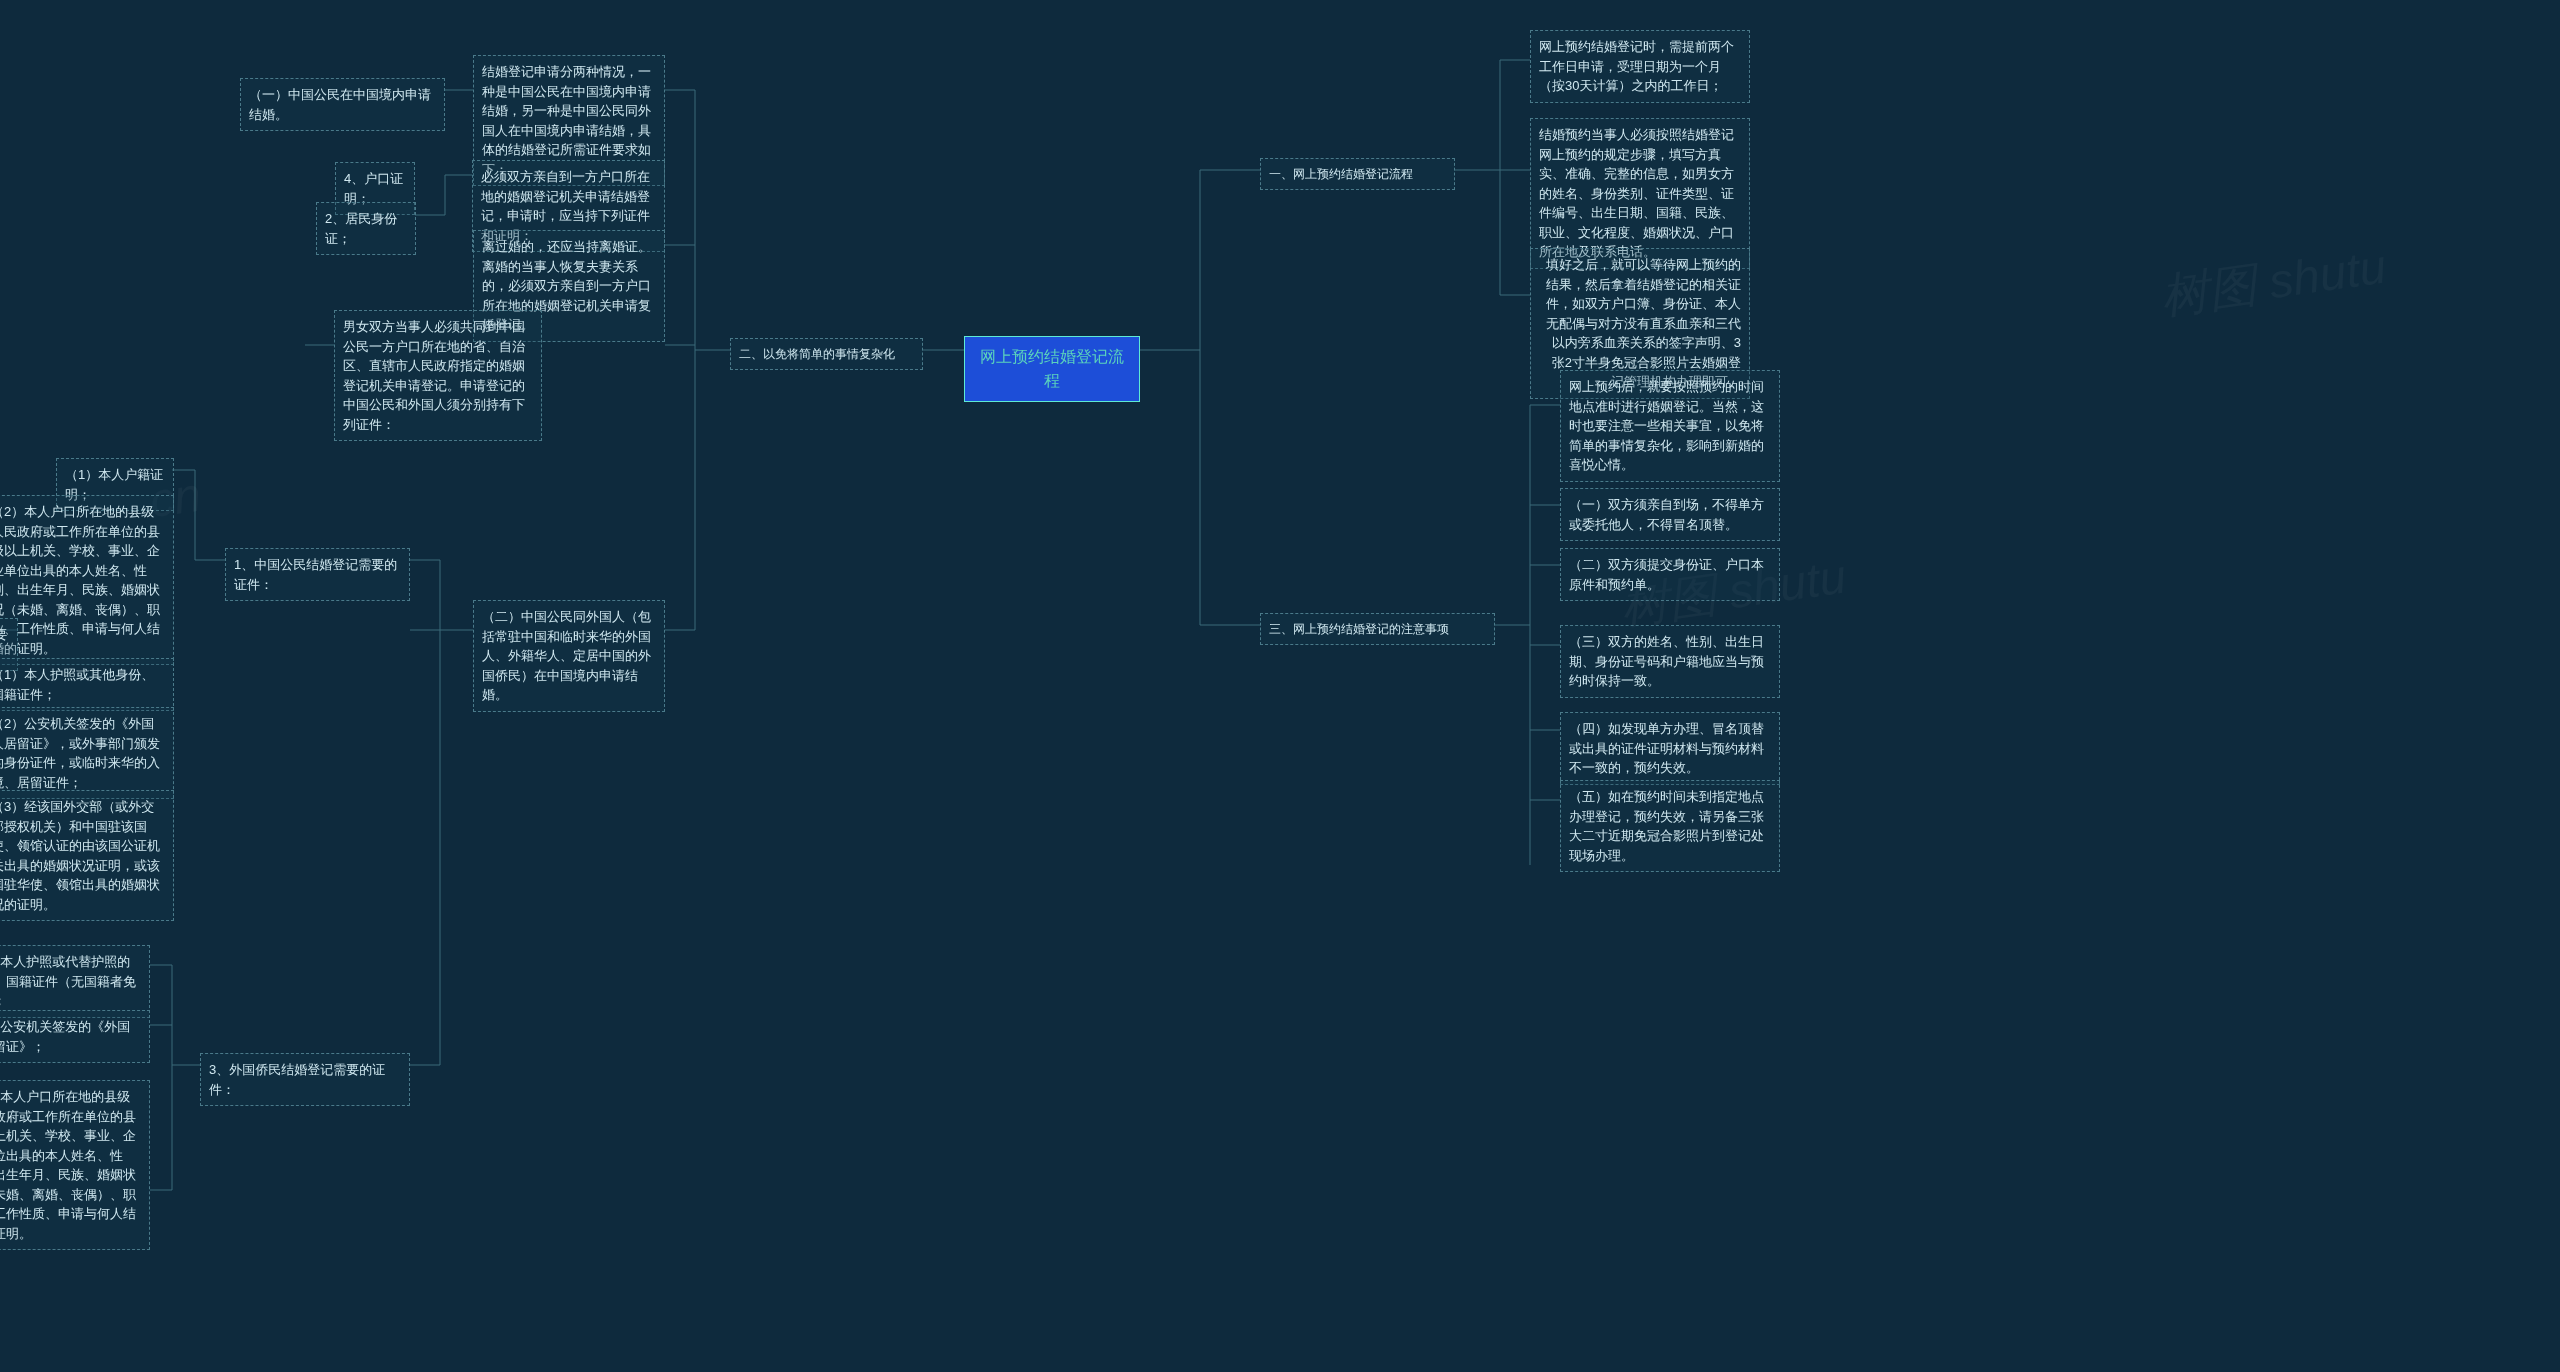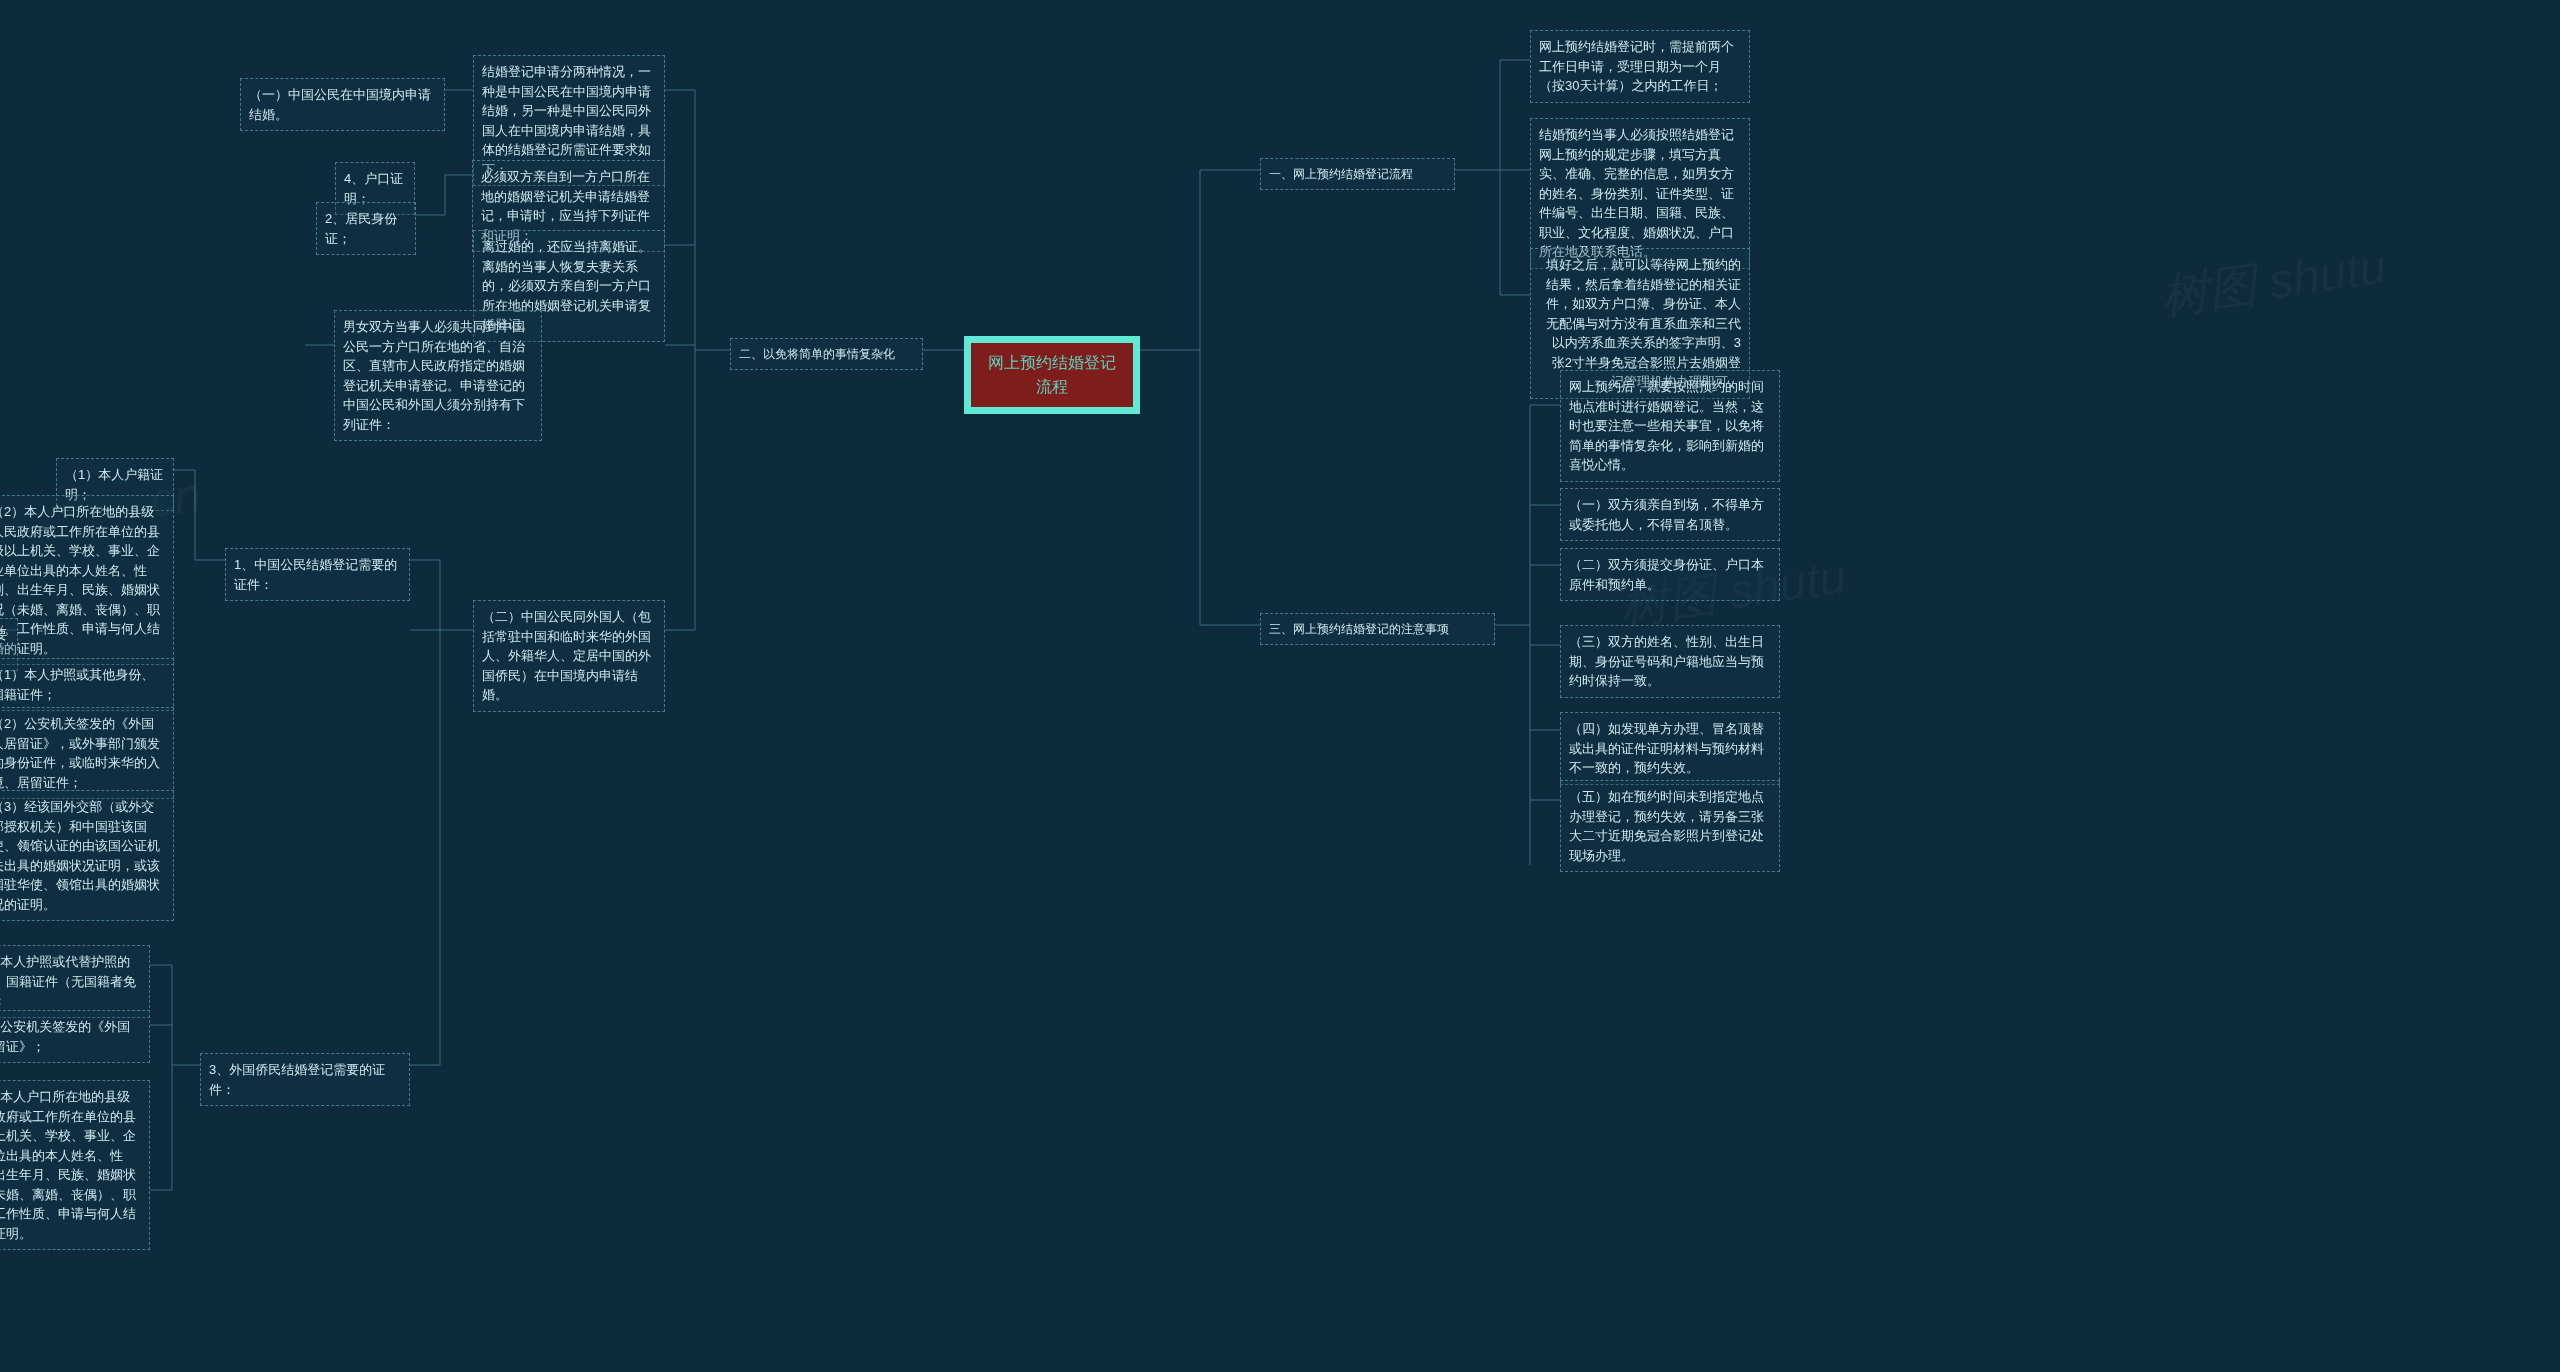--- a/index.html
+++ b/index.html
@@ -15,22 +15,22 @@
   .node {
     position: absolute;
     border: 1px dashed #4a7a8a;
     background: rgba(20,60,80,0.25);
     padding: 6px 8px;
     font-size: 13px;
     line-height: 1.5;
     box-sizing: border-box;
   }
   .root {
-    border: 7px solid #5eead4;
-    background: #7f1d1d;
+    border: 1px solid #5eead4;
+    background: #1d4ed8;
     color: #5bd3bc;
     font-size: 16px;
     padding: 8px 12px;
     text-align: center;
     z-index: 2;
   }
   .branch {
     font-size: 12px;
     z-index: 2;
   }

